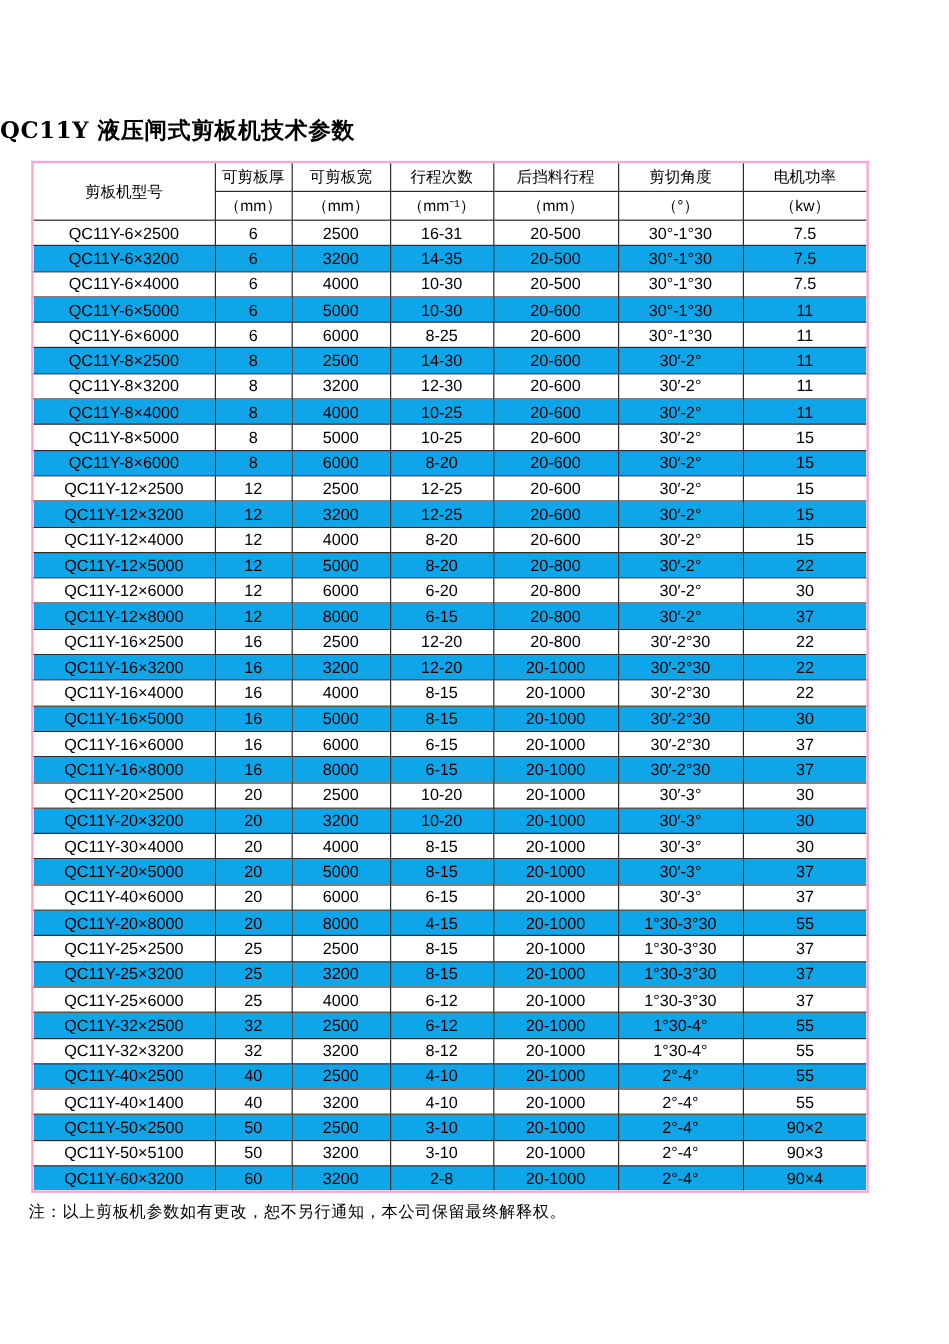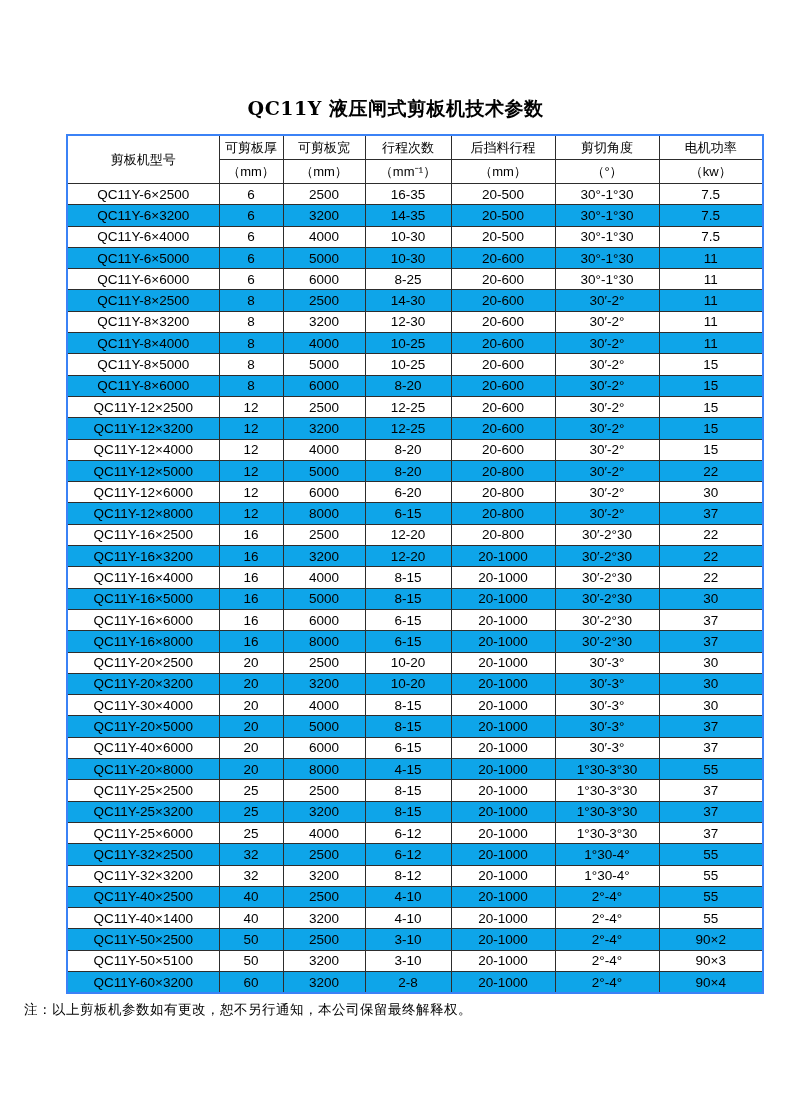--- a/index.html
+++ b/index.html
@@ -12,32 +12,32 @@
     height: 1120px;
     font-family: "Liberation Sans", sans-serif;
     color: #000000;
     position: relative;
     overflow: hidden;
   }
   .title {
     margin: 0;
     padding-top: 96px;
     padding-bottom: 12px;
-    text-align: center;
+    text-align: left;
     font-family: "DejaVu Serif", "Liberation Serif", serif;
     font-weight: bold;
     font-size: 19px;
     letter-spacing: 0.5px;
   }
   table.spec {
     border-collapse: collapse;
     table-layout: fixed;
-    margin-left: 66px;
+    margin-left: 26px;
     width: 696px;
-    border: 2px solid #3b82f6;
+    border: 2px solid #f9a8d4;
   }
   table.spec th,
   table.spec td {
     border: 1px solid #2d2d2d;
     text-align: center;
     vertical-align: middle;
     padding: 0;
     white-space: nowrap;
     overflow: hidden;
     font-weight: normal;
@@ -94,21 +94,21 @@
         <th>（mm）</th>
         <th>（°）</th>
         <th>（kw）</th>
       </tr>
     </thead>
     <tbody>
         <tr>
           <td>QC11Y-6×2500</td>
           <td>6</td>
           <td>2500</td>
-          <td>16-35</td>
+          <td>16-31</td>
           <td>20-500</td>
           <td>30°-1°30</td>
           <td>7.5</td>
         </tr>
         <tr class="alt">
           <td>QC11Y-6×3200</td>
           <td>6</td>
           <td>3200</td>
           <td>14-35</td>
           <td>20-500</td>

